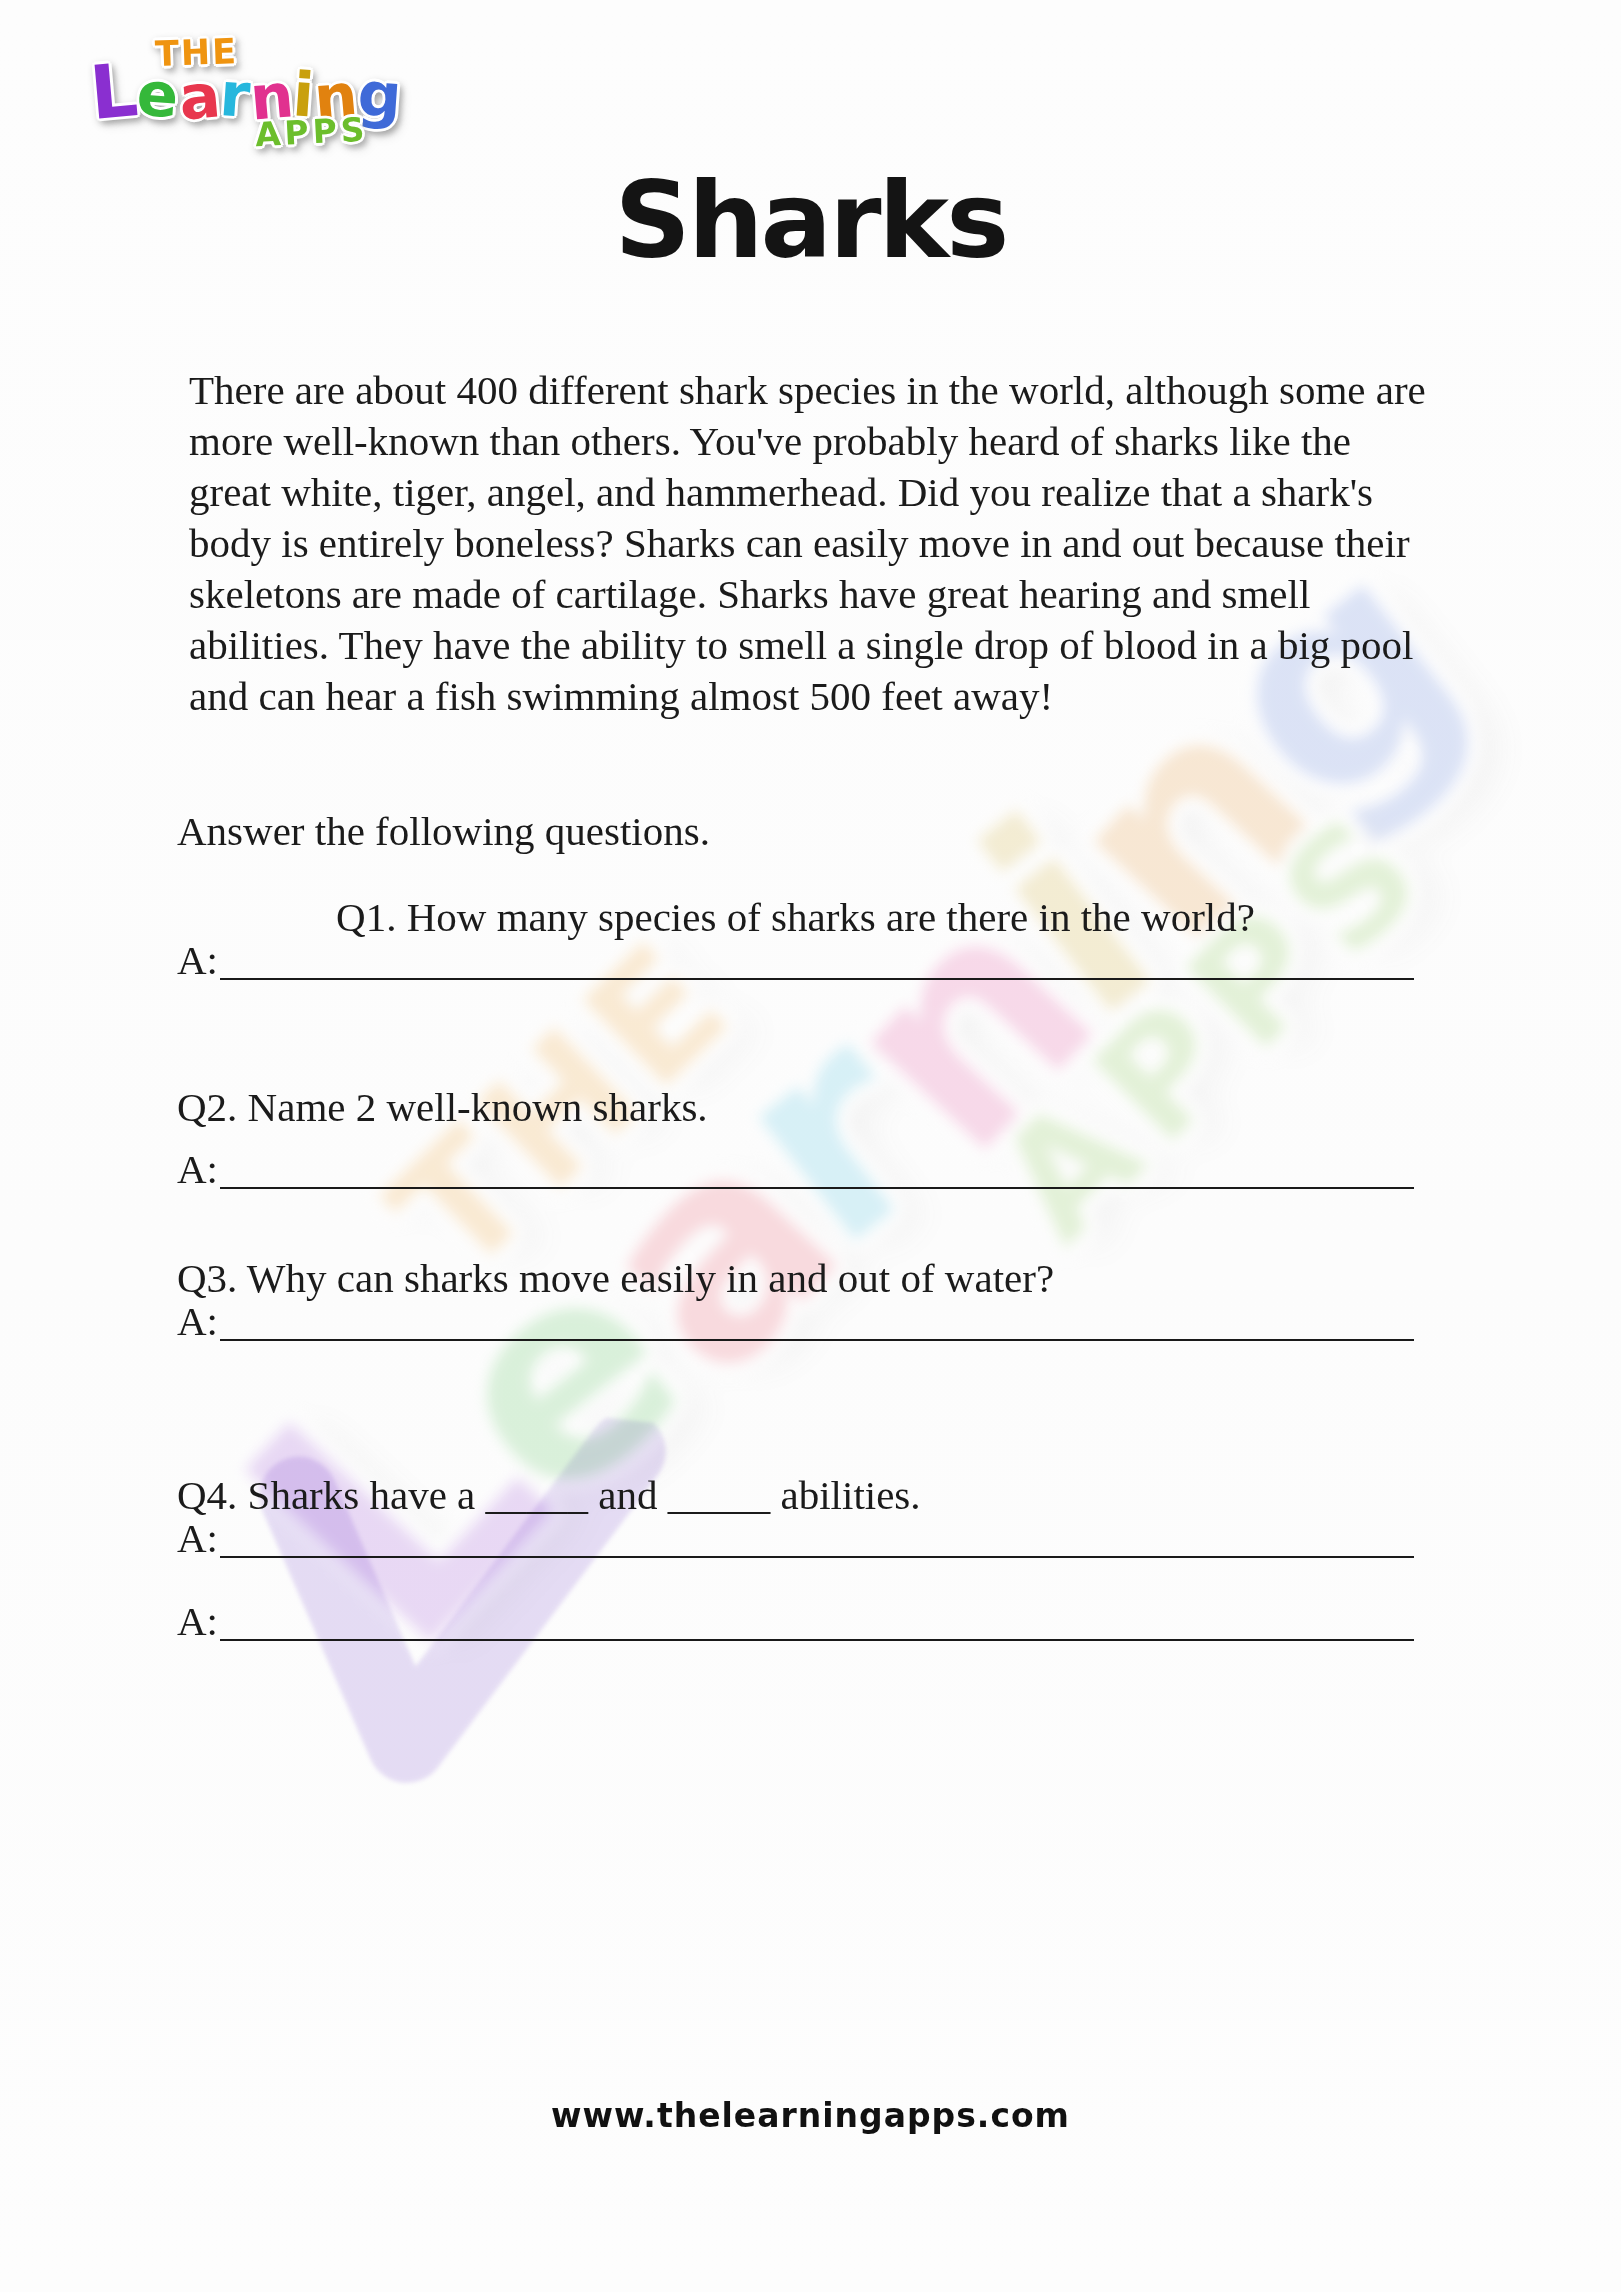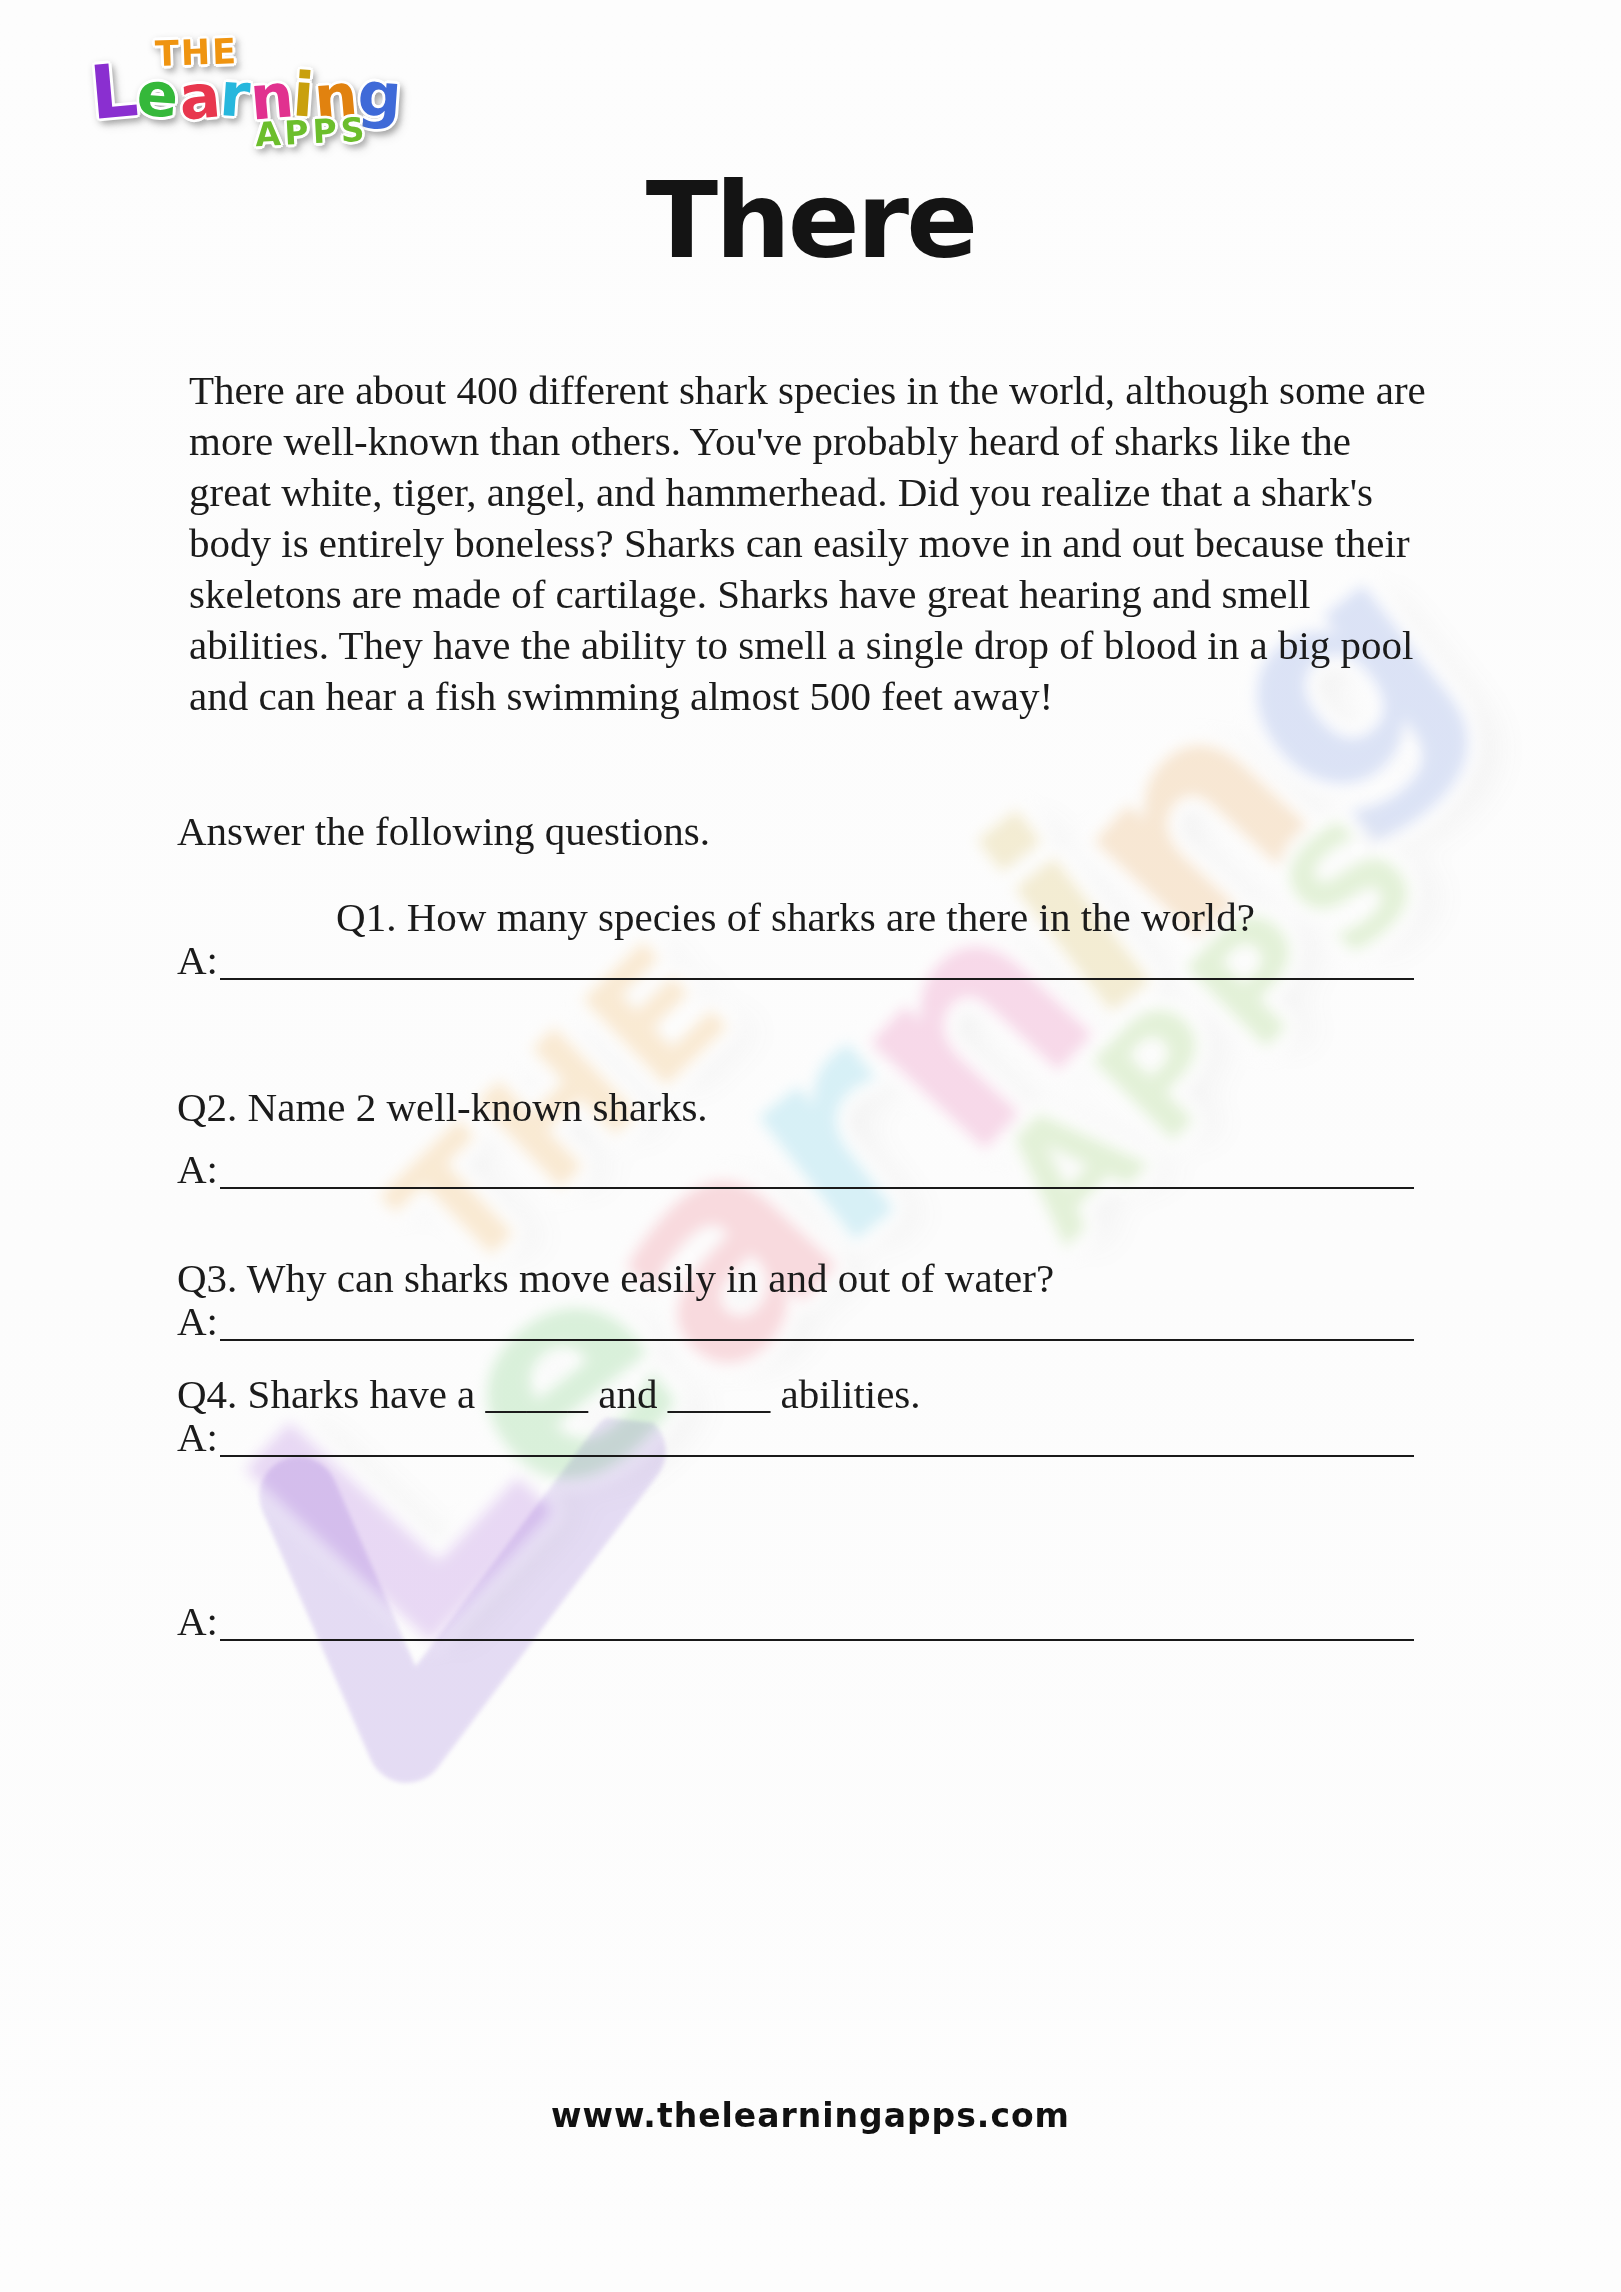--- a/index.html
+++ b/index.html
@@ -63,21 +63,21 @@
   }
   .question { position:absolute; left:177px; width:1237px; z-index:1; }
   .question .prompt { margin:0; font-size:41px; line-height:47px; }
   .answer-row { display:flex; align-items:flex-end; }
   .answer-label { font-size:41px; line-height:39px; }
   .answer-line { flex:1; height:37px; margin-left:2px; border-bottom:2.9px solid #1a1a1a; }
 
   .q1 { top:894px;text-align:center; }  .q1 .answer-row { margin-top:0; }
   .q2 { top:1084px; } .q2 .answer-row { margin-top:18.6px; }
   .q3 { top:1255px; } .q3 .answer-row { margin-top:0; }
-  .q4 { top:1371px;font-family:Liberation Serif, serif; } .q4 .answer-row { margin-top:0; }
+  .q4 { top:1472px;font-family:Liberation Serif, serif; } .q4 .answer-row { margin-top:0; }
   .q5 { top:1555px; } .q5 .answer-row { margin-top:47px; }
 
   .footer {
     position:absolute; top:2096px; left:0; width:100%; margin:0; text-align:center;
     font:700 33px/1.2 "DejaVu Sans","Liberation Sans",sans-serif;
     letter-spacing:1px; color:#111; z-index:1;
   }
 </style>
 </head>
 <body>
@@ -112,21 +112,21 @@
       <span class="ll bubble" style="color: rgb(232, 55, 78);">a</span>
       <span class="ll bubble" style="color: rgb(39, 183, 221);">r</span>
       <span class="ll bubble" style="color: rgb(225, 49, 143);">n</span>
       <span class="ll bubble" style="color: rgb(201, 160, 14);">i</span>
       <span class="ll bubble" style="color: rgb(225, 130, 15);">n</span>
       <span class="ll bubble" style="color: rgb(63, 106, 216);">g</span>
     </div>
     <div class="logo-apps bubble" style="color: rgb(108, 190, 44);">APPS</div>
   </header>
 
-  <h1 class="title">There</h1>
+  <h1 class="title">Sharks</h1>
 
   <p class="intro">There are about 400 different shark species in the world, although some are more well-known than others. You've probably heard of sharks like the great white, tiger, angel, and hammerhead. Did you realize that a shark's body is entirely boneless? Sharks can easily move in and out because their skeletons are made of cartilage. Sharks have great hearing and smell abilities. They have the ability to smell a single drop of blood in a big pool and can hear a fish swimming almost 500 feet away!</p>
 
   <p class="instructions">Answer the following questions.</p>
 
   <section class="question q1">
     <p class="prompt">Q1. How many species of sharks are there in the world?</p>
     <div class="answer-row">
       <span class="answer-label">A:</span>
       <span class="answer-line"></span>

